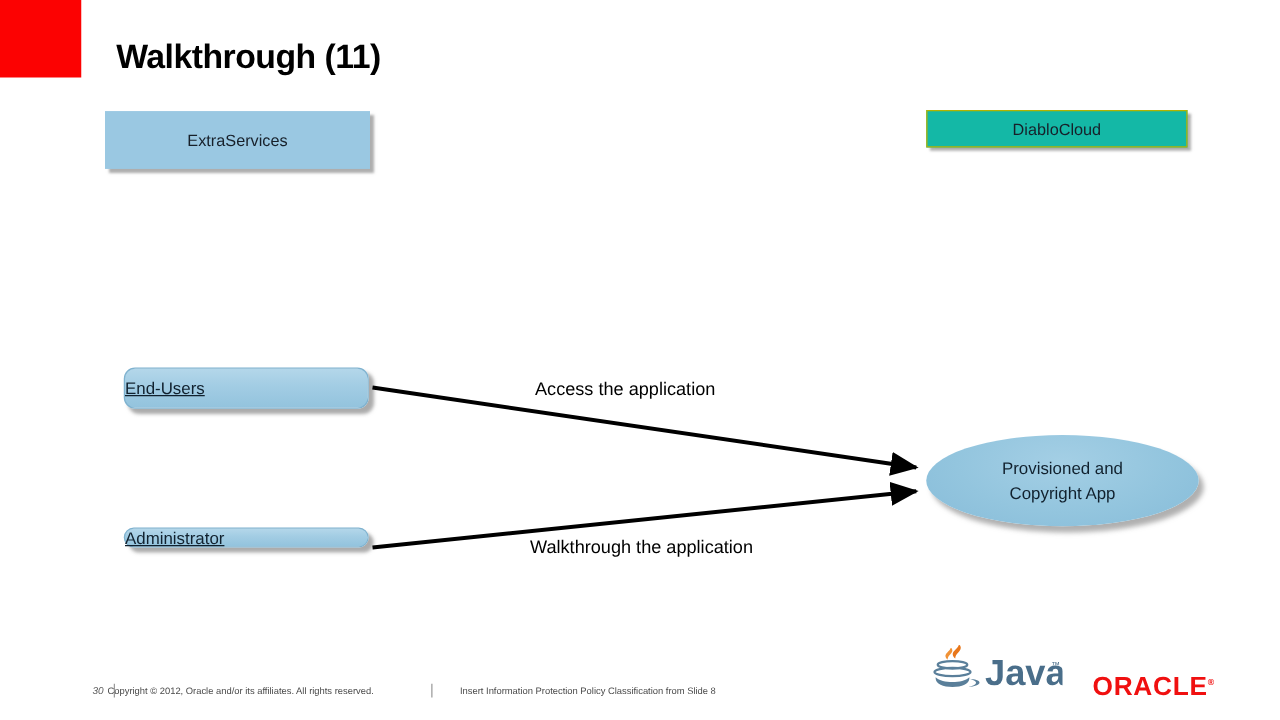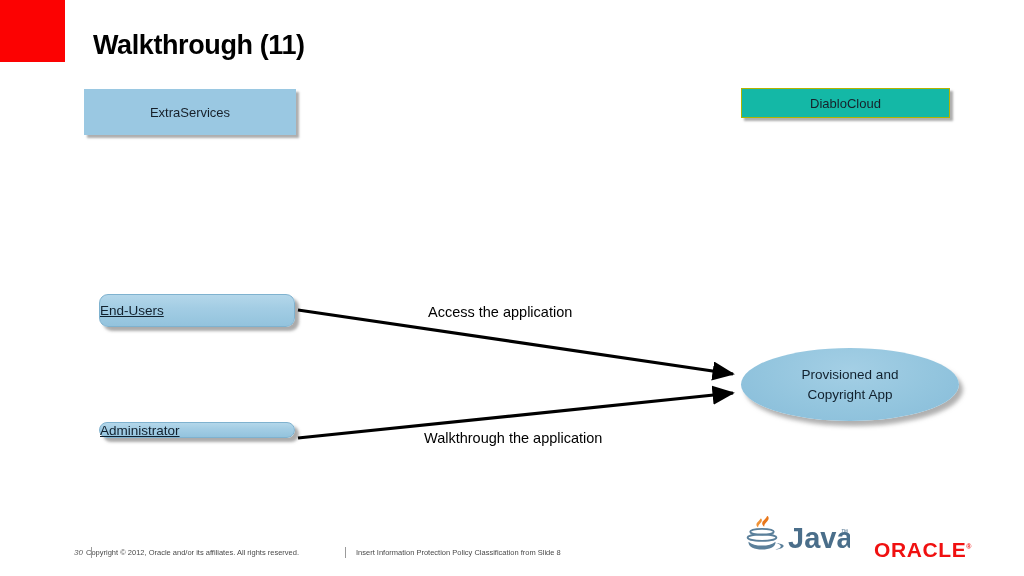--- a/index.html
+++ b/index.html
@@ -168,21 +168,21 @@
     left: 84px;
     top: 4px;
     width: 215px;
     font-size: 7.5px;
     line-height: 10px;
     color: #4a4a4a;
     text-align: right;
   }
   #footer-classification {
     position: absolute;
-    left: 356px;
+    left: 368px;
     top: 4px;
     font-size: 7.5px;
     line-height: 10px;
     color: #4a4a4a;
     white-space: nowrap;
   }
 
   
   #java-logo {
     position: absolute;

